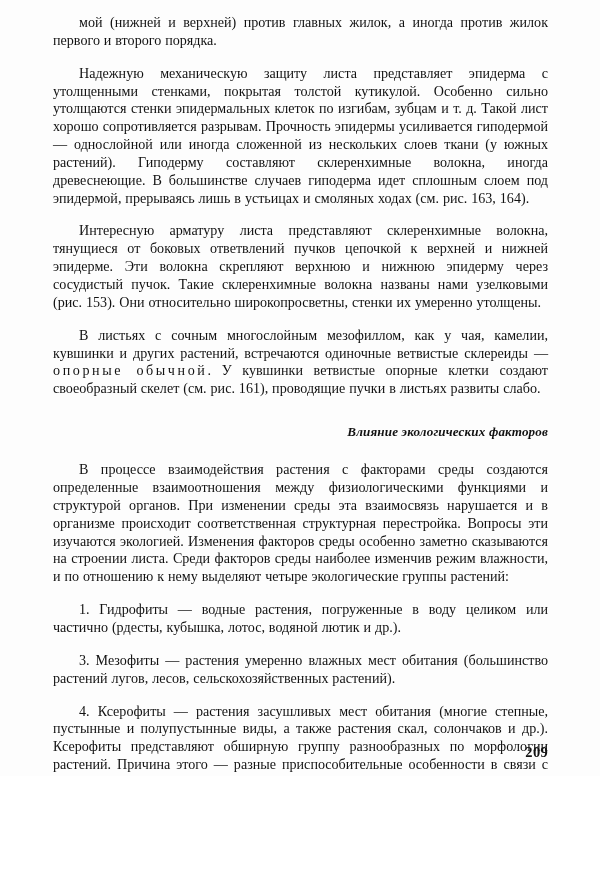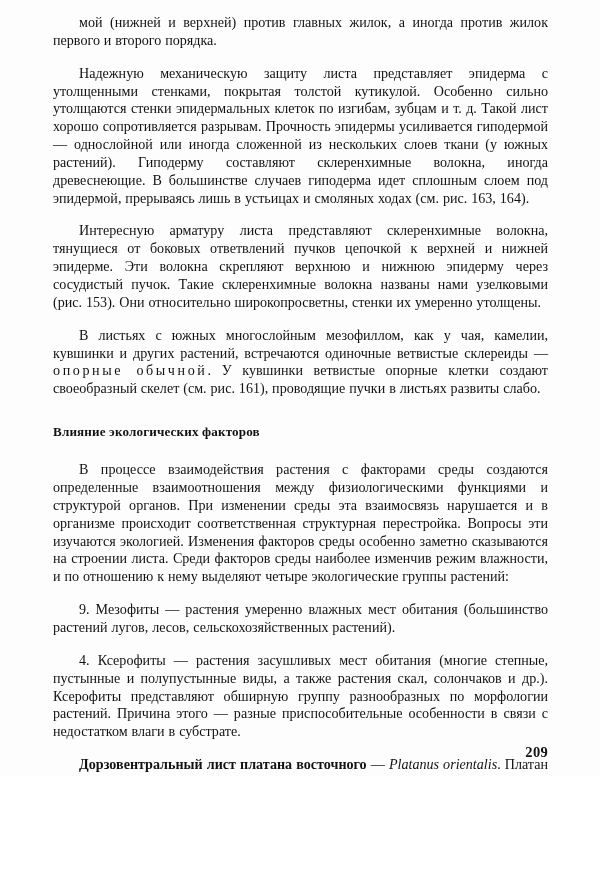--- a/index.html
+++ b/index.html
@@ -30,25 +30,26 @@
     text-indent: 26px;
     word-spacing: 0.4px;
     -webkit-font-smoothing: none;
   }
   p.para:last-child {
     text-align-last: left;
   }
   .heading {
     margin: 0;
     padding: 0;
-    text-align: left;
+    text-align: right;
     font-weight: bold;
     font-size: 13.1px;
     line-height: 17.2px;
     letter-spacing: 0.15px;
+    font-style: italic;
   }
   .heading-block {
     margin-top: 25px;
     margin-bottom: 21px;
   }
   .sp {
     letter-spacing: 2.6px;
   }
   .bold { font-weight: bold; }
   .ital { font-style: italic; }
@@ -70,33 +71,34 @@
 
   <div class="textblock">
 
     <p class="para">мой (нижней и верхней) против главных жилок, а иногда против жилок первого и второго порядка.</p>
 
     <p class="para">Надежную механическую защиту листа представляет эпидерма с утолщенными стенками, покрытая толстой кутикулой. Особенно сильно утолщаются стенки эпидермальных клеток по изгибам, зубцам и т. д. Такой лист хорошо сопротивляется разрывам. Прочность эпидермы усиливается гиподермой — однослойной или иногда сложенной из нескольких слоев ткани (у южных растений). Гиподерму составляют склеренхимные волокна, иногда древеснеющие. В большинстве случаев гиподерма идет сплошным слоем под эпидермой, прерываясь лишь в устьицах и смоляных ходах (см. рис. 163, 164).</p>
 
     <p class="para">Интересную арматуру листа представляют склеренхимные волокна, тянущиеся от боковых ответвлений пучков цепочкой к верхней и нижней эпидерме. Эти волокна скрепляют верхнюю и нижнюю эпидерму через сосудистый пучок. Такие склеренхимные волокна названы нами узелковыми (рис. 153). Они относительно широкопросветны, стенки их умеренно утолщены.</p>
 
     <p class="para">
-      <span>В листьях с южных многослойным мезофиллом, как у чая, камелии, кувшинки и других растений, встречаются одиночные ветвистые склереиды — </span><span class="sp">опорные обычной</span><span>. У кувшинки ветвистые опорные клетки создают своеобразный скелет (см. рис. 161), проводящие пучки в листьях развиты слабо.</span>
+      <span>В листьях с сочным многослойным мезофиллом, как у чая, камелии, кувшинки и других растений, встречаются одиночные ветвистые склереиды — </span><span class="sp">опорные обычной</span><span>. У кувшинки ветвистые опорные клетки создают своеобразный скелет (см. рис. 161), проводящие пучки в листьях развиты слабо.</span>
     </p>
 
 
     <div class="heading-block">
       <div class="heading">Влияние экологических факторов</div>
     </div>
 
     <p class="para">В процессе взаимодействия растения с факторами среды создаются определенные взаимоотношения между физиологическими функциями и структурой органов. При изменении среды эта взаимосвязь нарушается и в организме происходит соответственная структурная перестройка. Вопросы эти изучаются экологией. Изменения факторов среды особенно заметно сказываются на строении листа. Среди факторов среды наиболее изменчив режим влажности, и по отношению к нему выделяют четыре экологические группы растений:</p>
 
+    <p class="para">1. Гидрофиты — водные растения, погруженные в воду целиком или частично (рдесты, кубышка, лотос, водяной лютик и др.).</p>
 
 
-    <p class="para">9. Мезофиты — растения умеренно влажных мест обитания (большинство растений лугов, лесов, сельскохозяйственных растений).</p>
+    <p class="para">3. Мезофиты — растения умеренно влажных мест обитания (большинство растений лугов, лесов, сельскохозяйственных растений).</p>
 
     <p class="para">4. Ксерофиты — растения засушливых мест обитания (многие степные, пустынные и полупустынные виды, а также растения скал, солончаков и др.). Ксерофиты представляют обширную группу разнообразных по морфологии растений. Причина этого — разные приспособительные особенности в связи с недостатком влаги в субстрате.</p>
 
 
     <p class="para">
       <span class="bold">Дорзовентральный лист платана восточного</span><span class="dash"> — </span><span class="ital">Platanus orientalis</span><span>. Платан — субтропическое мезофитное растение с умеренной потребностью в воде и тепле. Светолюбив, относительно жароустойчив. Микроскопическая структура листа, имеющего типично дорзовентральное строение, представлена на рис. 151. Палисадная паренхима однослойная,</span>
     </p>
 
   </div>
 

